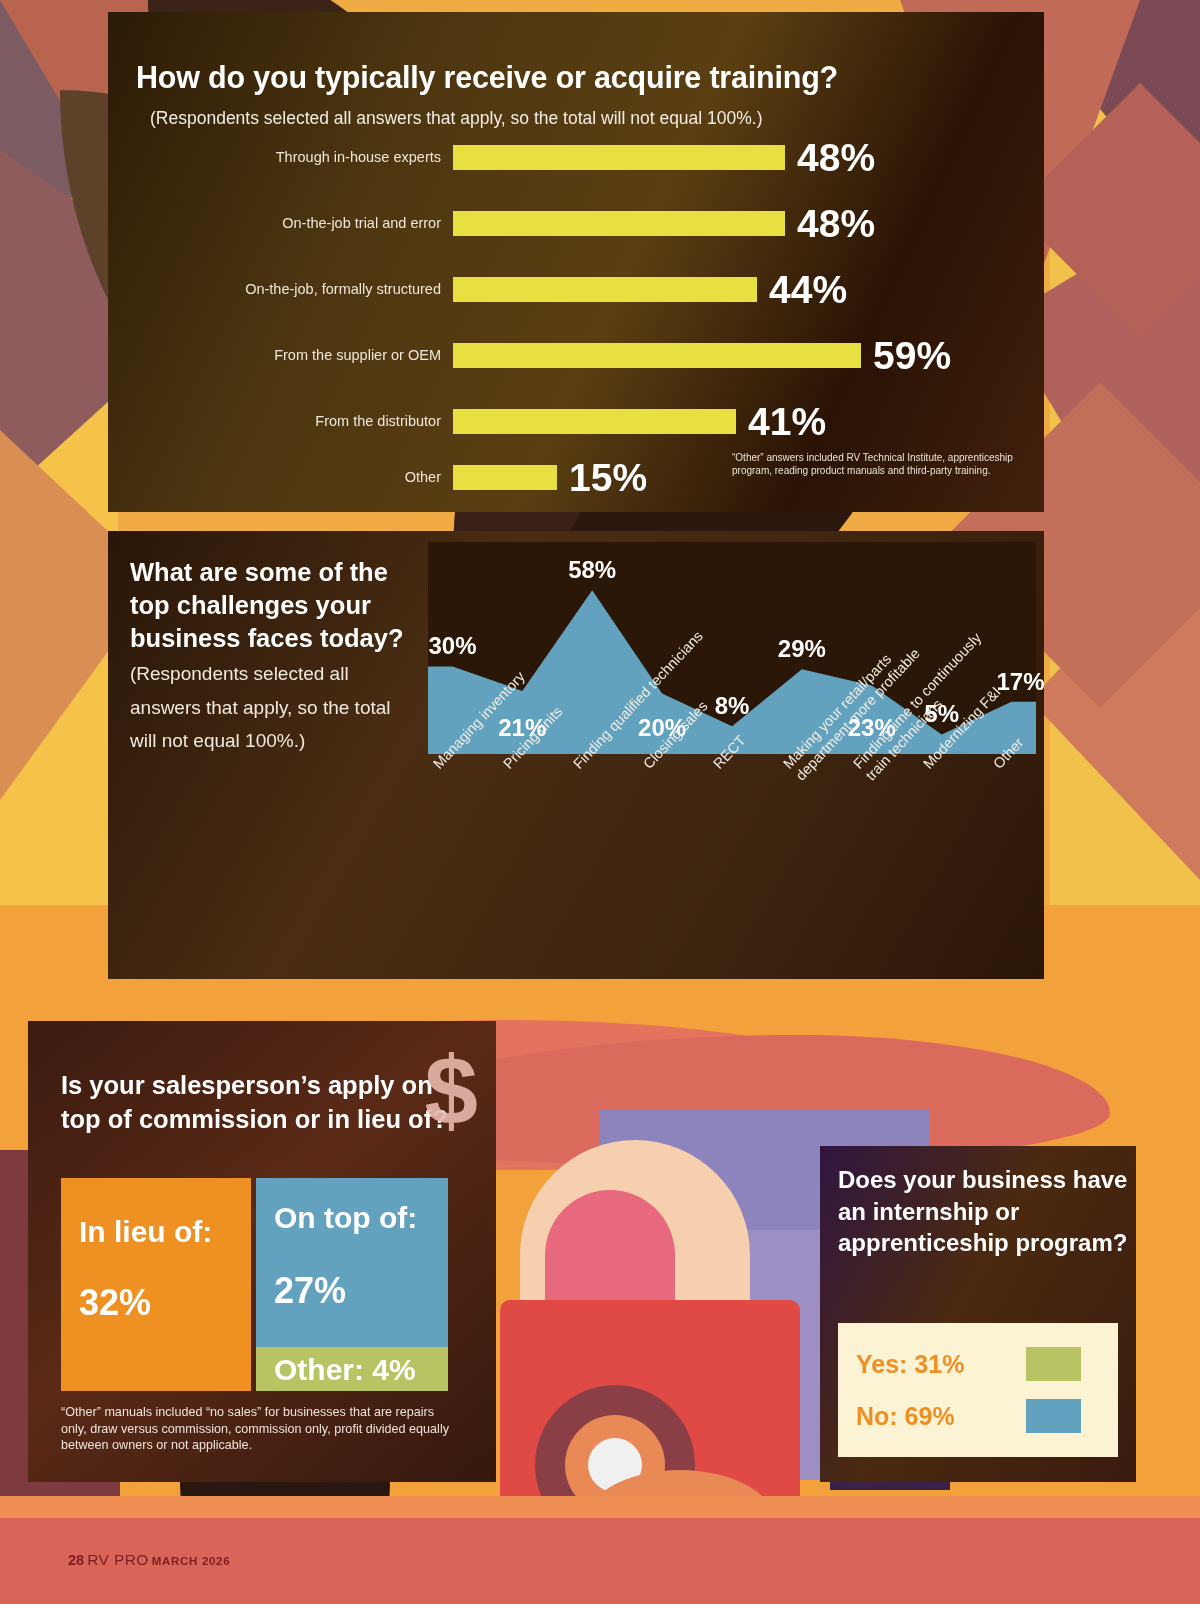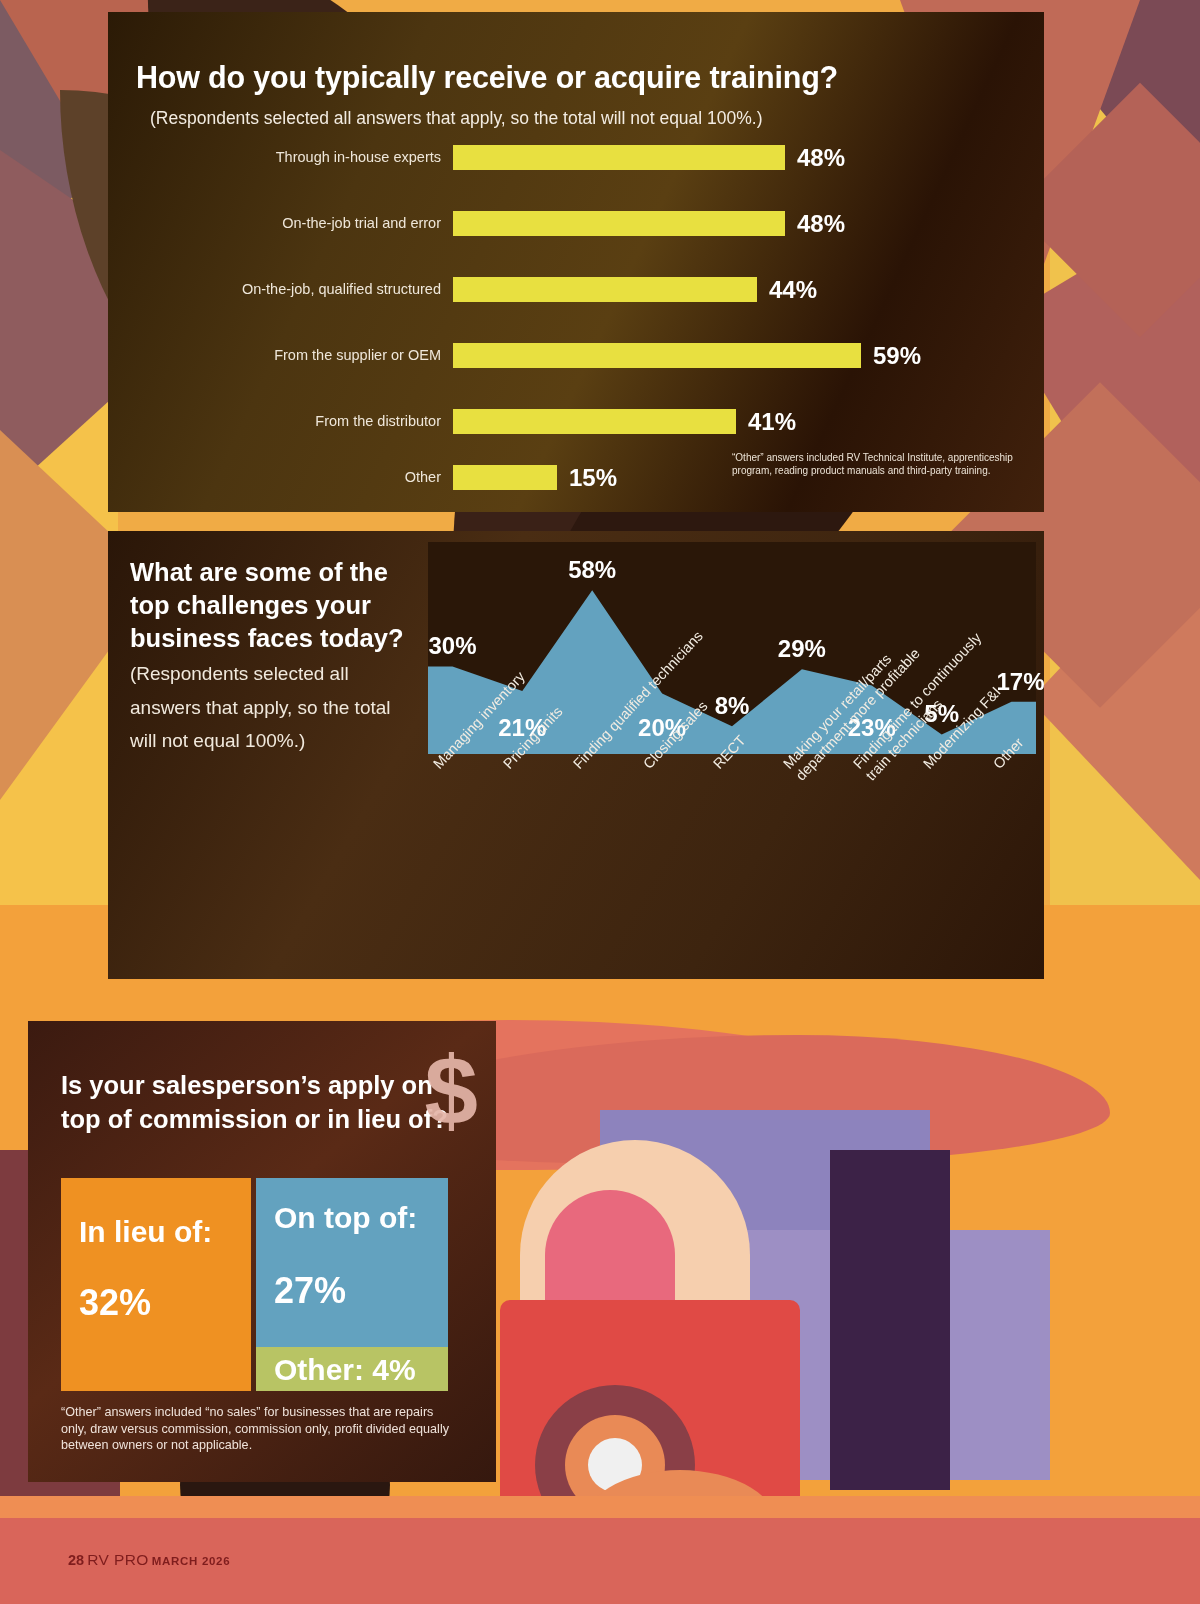--- a/index.html
+++ b/index.html
@@ -64,21 +64,21 @@
   .q-title{color:#ffffff;font-weight:bold;letter-spacing:-0.2px;}
   .q-sub{color:#f3ece2;}
 
   .trainTitle{position:absolute;left:28px;top:48px;font-size:30.5px;}
   .trainSub{position:absolute;left:42px;top:96px;font-size:17.5px;}
 
   .barrow{position:absolute;height:25px;display:flex;align-items:center;}
   .barlabel{position:absolute;right:0;top:0;height:25px;line-height:25px;
     color:#efe7da;font-size:14.5px;white-space:nowrap;text-align:right;}
   .bar{position:absolute;left:0;top:0;height:25px;background:#e8e040;}
-  .barval{position:absolute;top:50%;transform:translateY(-50%);color:#fff;font-weight:bold;font-size:24px;}
+  .barval{position:absolute;top:50%;transform:translateY(-50%);color:#fff;font-weight:bold;font-size:39px;}
 
   .noteTraining{position:absolute;left:624px;top:440px;width:288px;color:#ece3d6;
     font-size:10px;line-height:1.27;}
 
   .p-challenges{left:108px;top:531px;width:936px;height:448px;background:#3a2411;
     background-image:linear-gradient(120deg,#2a1608 0%,#4a2d13 35%,#3d240f 70%,#2c1608 100%);}
   .chalTitle{position:absolute;left:22px;top:25px;width:280px;color:#fff;font-size:25.5px;font-weight:bold;line-height:1.3;}
   .chalTitle span.norm{font-weight:normal;font-size:19px;color:#f1e9dd;}
 
   .chartbox{position:absolute;left:320px;top:11px;width:608px;height:212px;background:#2a1708;}
@@ -165,21 +165,21 @@
             <div class="barlabel" style="right: 597px;">Through in-house experts</div>
             <div class="bar" style="left: 345px; width: 332px; background: rgb(232, 224, 64);"></div>
             <div class="barval" style="left: 689px;">48%</div>
           </div>
           <div class="barrow" style="left: 0px; top: 199px; width: 930px;">
             <div class="barlabel" style="right: 597px;">On-the-job trial and error</div>
             <div class="bar" style="left: 345px; width: 332px; background: rgb(232, 224, 64);"></div>
             <div class="barval" style="left: 689px;">48%</div>
           </div>
           <div class="barrow" style="left: 0px; top: 265px; width: 930px;">
-            <div class="barlabel" style="right: 597px;">On-the-job, qualified structured</div>
+            <div class="barlabel" style="right: 597px;">On-the-job, formally structured</div>
             <div class="bar" style="left: 345px; width: 304px; background: rgb(232, 224, 64);"></div>
             <div class="barval" style="left: 661px;">44%</div>
           </div>
           <div class="barrow" style="left: 0px; top: 331px; width: 930px;">
             <div class="barlabel" style="right: 597px;">From the supplier or OEM</div>
             <div class="bar" style="left: 345px; width: 408px; background: rgb(232, 224, 64);"></div>
             <div class="barval" style="left: 765px;">59%</div>
           </div>
           <div class="barrow" style="left: 0px; top: 397px; width: 930px;">
             <div class="barlabel" style="right: 597px;">From the distributor</div>
@@ -243,23 +243,36 @@
 
     <div class="sal-top">
       <div class="boxtxt" style="position:absolute;left:18px;top:22px;font-size:30px;">On top of:</div>
       <div class="boxtxt" style="position:absolute;left:18px;top:92px;font-size:36px;">27%</div>
     </div>
 
     <div class="sal-other">
       <div class="boxtxt" style="position:absolute;left:18px;top:5px;font-size:30px;">Other: 4%</div>
     </div>
 
-    <div class="noteSalary">“Other” answers included “no sales” for businesses that are repairs only, draw versus commission, commission only, profit divided equally between owners or not applicable.</div>
-  </div>
-
+    <div class="noteSalary">“Other” manuals included “no sales” for businesses that are repairs only, draw versus commission, commission only, profit divided equally between owners or not applicable.</div>
+  </div>
+
+  <div class="panel p-intern">
+    <div class="internTitle">Does your business have an internship or apprenticeship program?</div>
+    <div class="internCard">
+      <div class="internRow" style="top:24px;">
+        <span class="internLbl">Yes: 31%</span>
+        <span class="swatch" id="sw-yes" style="background: rgb(184, 196, 100);"></span>
+      </div>
+      <div class="internRow" style="top:76px;">
+        <span class="internLbl">No: 69%</span>
+        <span class="swatch" id="sw-no" style="background: rgb(99, 162, 191);"></span>
+      </div>
+    </div>
+  </div>
 
   <div class="pagefoot">
     <span class="pf-num">28</span>
     <span class="pf-brand">RV PRO</span>
     <span class="pf-date">MARCH 2026</span>
   </div>
 
 </div>
 
 </body></html>

